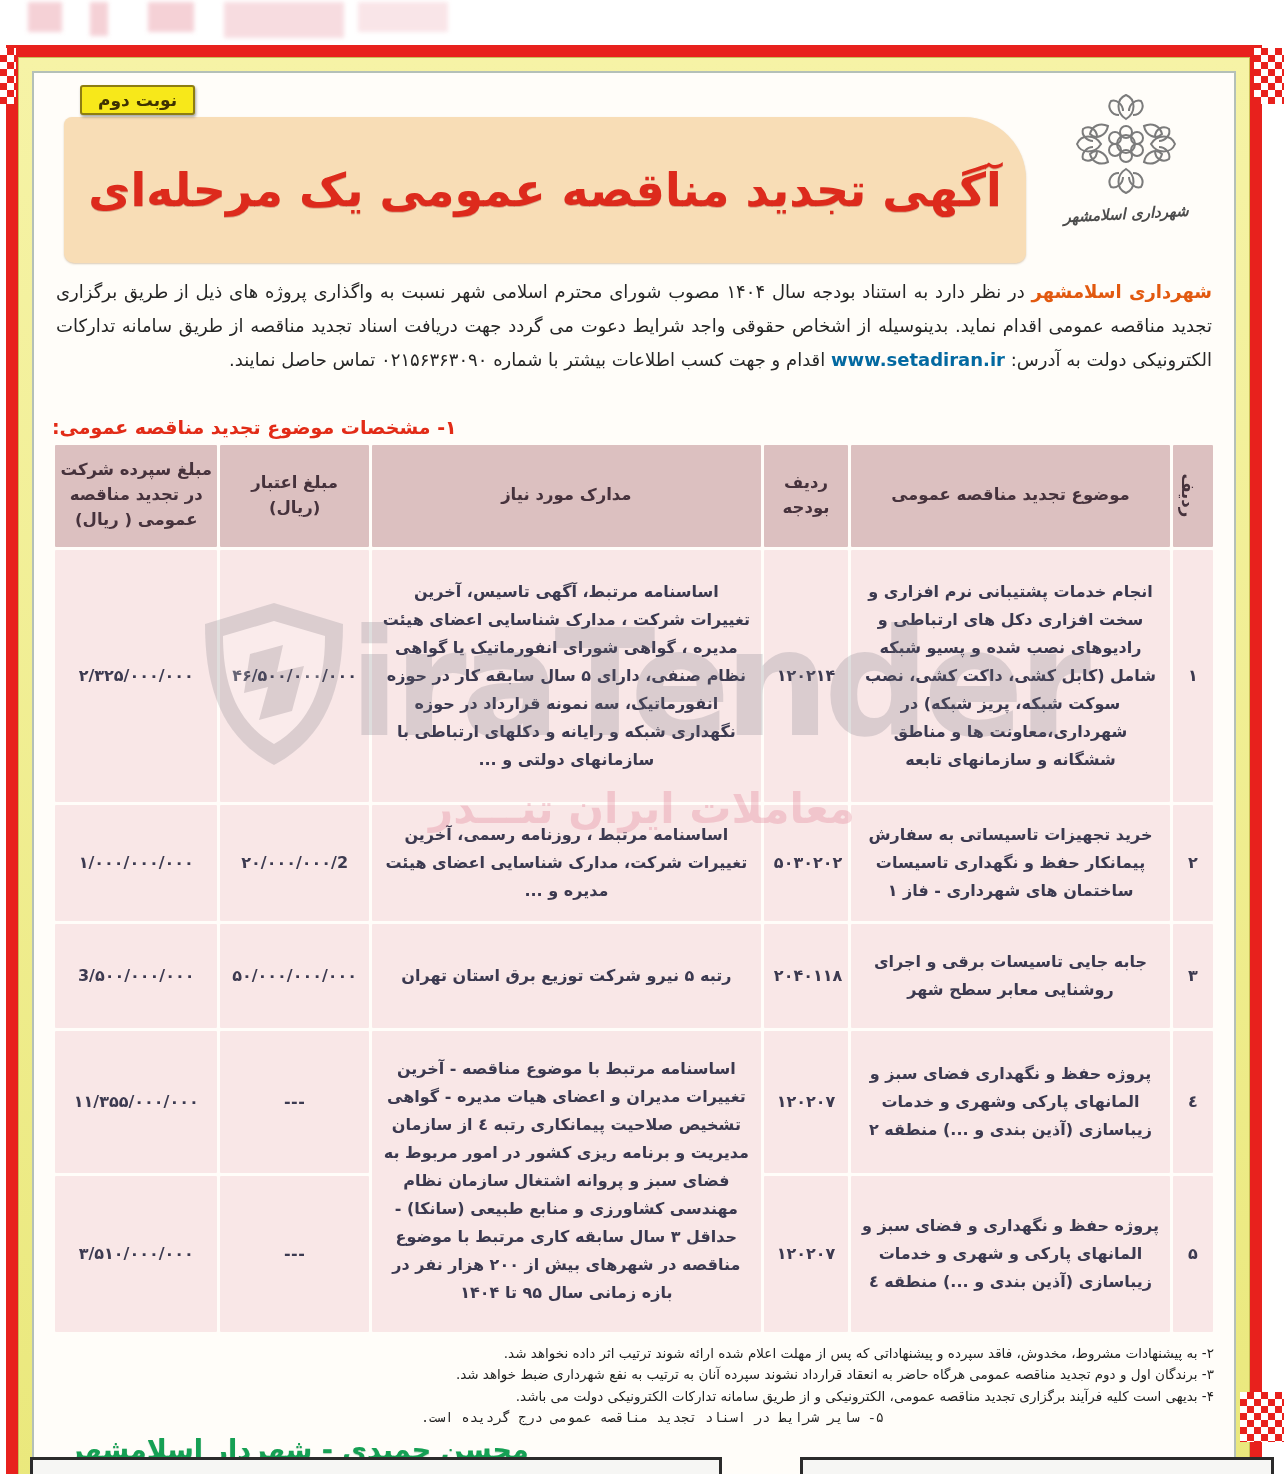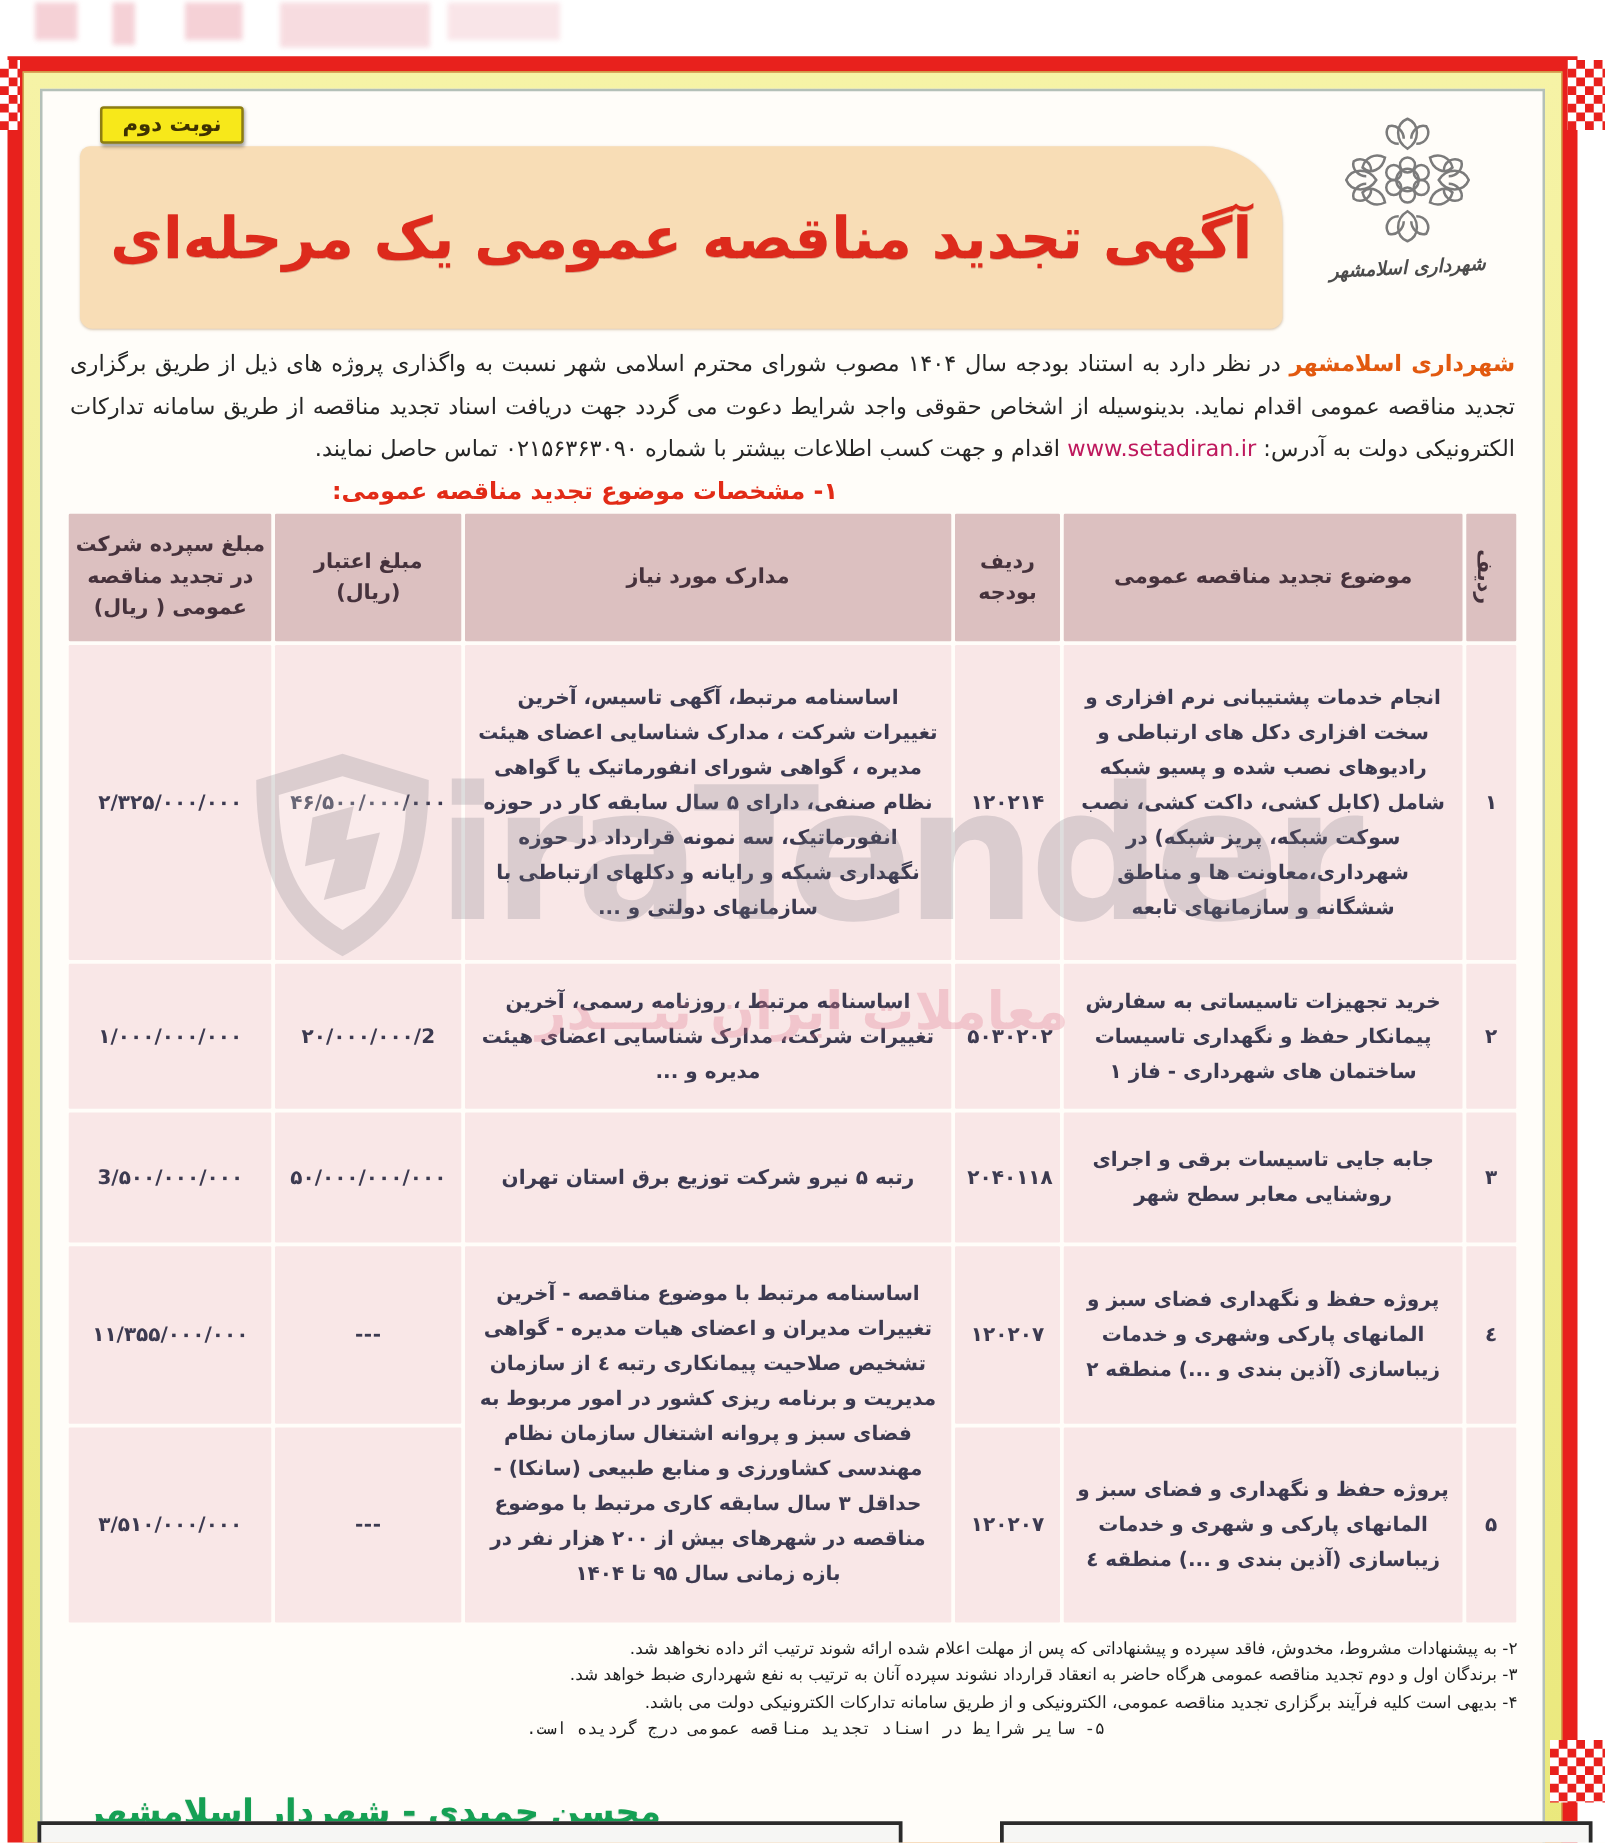--- a/index.html
+++ b/index.html
@@ -66,24 +66,24 @@
     font-size:15px;color:#4c4c4c;font-style:italic;font-weight:bold;
     transform:rotate(-3deg);margin-top:2px;
   }
 
   
   .intro{
     margin:6px 4px 0 4px;font-size:18px;line-height:1.9;color:#262626;
     text-align:justify;
   }
   .intro .lead{color:#e2590f;font-weight:bold;}
-  .intro .link{color:#be185d;font-weight:normal;direction:ltr;unicode-bidi:embed;}
+  .intro .link{color:#0369a1;font-weight:bold;direction:ltr;unicode-bidi:embed;}
   .section-heading{
     color:#e22b17;font-weight:bold;font-size:19px;
-    text-align:center;padding:4px 332px 2px 0;
+    text-align:left;padding:4px 332px 2px 0;margin-top:34px;
   }
 
   
   table.tender{
     width:100%;border-collapse:separate;border-spacing:3px;
     table-layout:fixed;margin-top:2px;
   }
   table.tender th{
     background:#dcc0c0;color:#46323c;font-size:16.5px;line-height:1.5;
     font-weight:bold;padding:6px 4px;vertical-align:middle;border-radius:1px;

